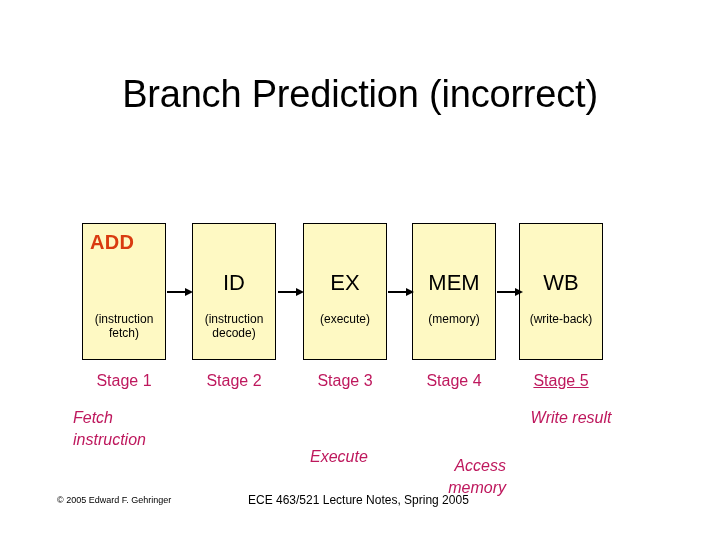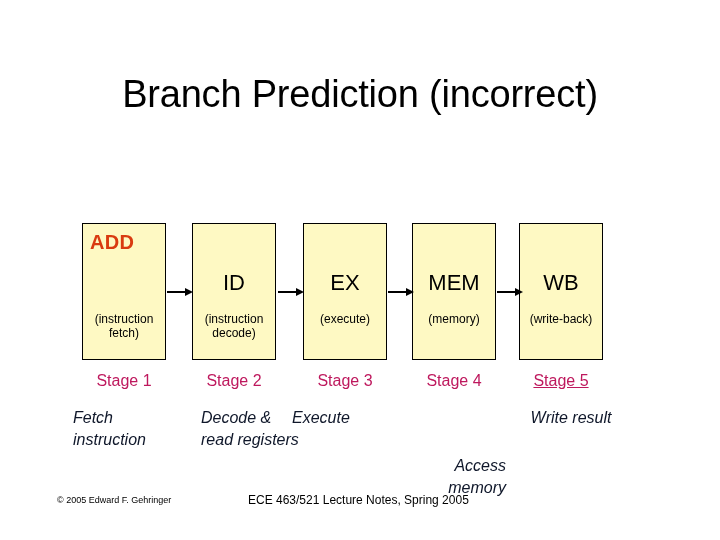--- a/index.html
+++ b/index.html
@@ -157,25 +157,25 @@
     top: 407px;
     width: 560px;
     height: 72px;
   }
   .stage-desc {
     position: absolute;
     top: 0;
     font-style: italic;
     font-size: 16px;
     line-height: 22px;
-    color: #0f172a;
+    color: #be185d;
   }
   .stage-desc.d1 { left: 8px;  width: 110px; text-align: left; }
   .stage-desc.d2 { left: 136px; width: 104px; text-align: left; }
-  .stage-desc.d3 { left: 227px; width: 92px;  text-align: left; }
+  .stage-desc.d3 { left: 245px; width: 92px;  text-align: left; margin-top: 39px; }
   .stage-desc.d4 { left: 337px; width: 104px; text-align: right; margin-top: 48px; }
   .stage-desc.d5 { left: 457px; width: 98px;  text-align: center; }
 
   
   #footer-copyright {
     position: absolute;
     left: 57px;
     top: 494px;
     font-size: 9px;
     line-height: 12px;
@@ -248,21 +248,20 @@
   <div id="stage-labels">
     <div class="stage-label l1">Stage 1</div>
     <div class="stage-label l2">Stage 2</div>
     <div class="stage-label l3">Stage 3</div>
     <div class="stage-label l4">Stage 4</div>
     <div class="stage-label l5">Stage 5</div>
   </div>
 
   <div id="stage-descs">
     <div class="stage-desc d1">Fetch instruction</div>
-    <div class="stage-desc d2">Decode &amp; read registers</div>
     <div class="stage-desc d3">Execute</div>
     <div class="stage-desc d4">Access memory</div>
     <div class="stage-desc d5">Write result</div>
   </div>
 
   <div id="footer-copyright">© 2005 Edward F. Gehringer</div>
 
   <div id="footer-course">ECE 463/521 Lecture Notes, Spring 2005</div>
 
 </div>

